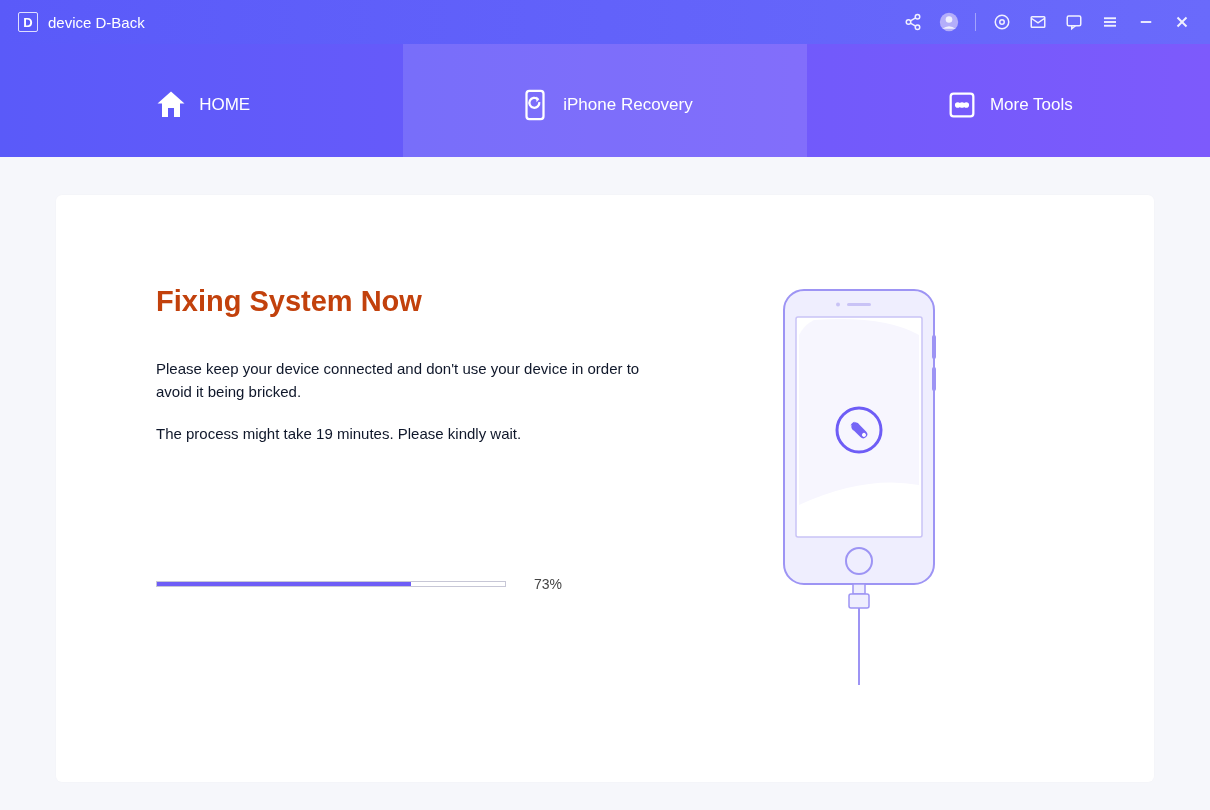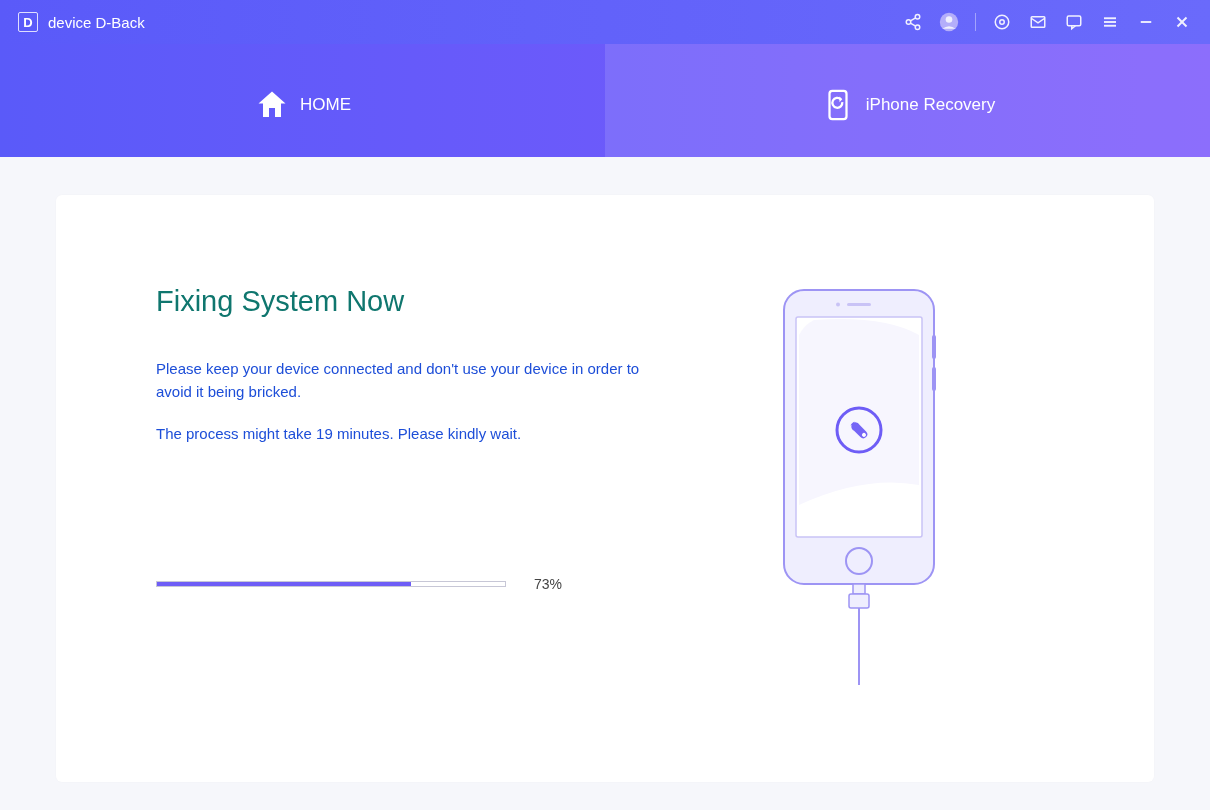--- a/index.html
+++ b/index.html
@@ -104,27 +104,27 @@
       display: flex;
       padding: 90px 90px 60px 100px;
     }
     .left-col {
       flex: 0 0 56%;
       display: flex;
       flex-direction: column;
     }
     .heading {
       font-size: 29px;
-      font-weight: 400;
-      color: #0f766e;
+      font-weight: 700;
+      color: #c2410c;
       margin-bottom: 40px;
     }
     .body-text {
       font-size: 15px;
-      color: #1d4ed8;
+      color: #0f172a;
       line-height: 1.5;
       margin-bottom: 20px;
     }
     .progress-wrap {
       margin-top: 110px;
       display: flex;
       align-items: center;
       gap: 28px;
       width: 410px;
     }
@@ -238,20 +238,31 @@
     </div>
     <div class="nav-item active">
       <div class="nav-icon">
         <svg width="34" height="34" viewBox="0 0 24 24" fill="none" stroke="#fff" stroke-width="1.6">
           <rect x="6" y="2" width="12" height="20" rx="2"></rect>
           <path d="M 15 10 A 3.5 3.5 0 1 1 14 8"></path>
           <path d="M 13 6 L 15 8 L 13 10" fill="#fff" stroke="none"></path>
         </svg>
       </div>
       <div class="nav-label">iPhone Recovery</div>
+    </div>
+    <div class="nav-item">
+      <div class="nav-icon">
+        <svg width="34" height="34" viewBox="0 0 24 24" fill="none" stroke="#fff" stroke-width="1.6">
+          <rect x="4" y="4" width="16" height="16" rx="2"></rect>
+          <circle cx="9" cy="12" r="1.2" fill="#fff"></circle>
+          <circle cx="12" cy="12" r="1.2" fill="#fff"></circle>
+          <circle cx="15" cy="12" r="1.2" fill="#fff"></circle>
+        </svg>
+      </div>
+      <div class="nav-label">More Tools</div>
     </div>
   </div>
 
   <div class="content">
     <div class="card">
       <div class="left-col">
         <div class="heading">Fixing System Now</div>
         <div class="body-text">Please keep your device connected and don't use your device in order to avoid it being bricked.</div>
         <div class="body-text">The process might take 19 minutes. Please kindly wait.</div>
         <div class="progress-wrap">

